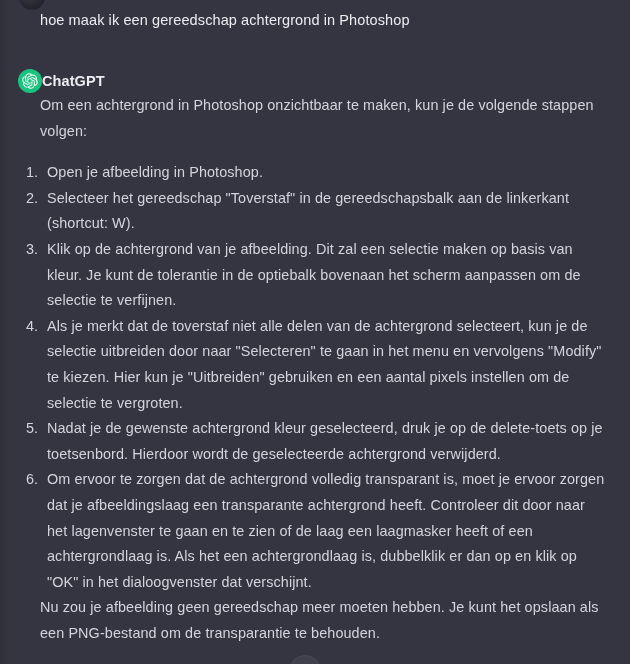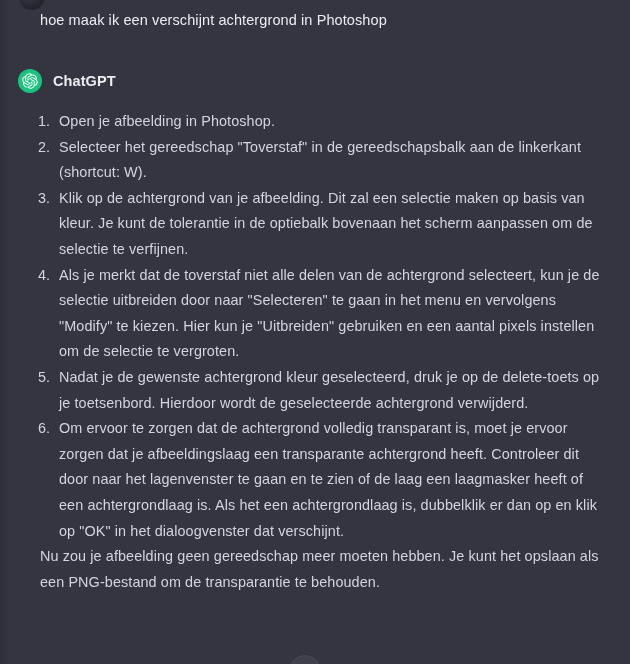--- a/index.html
+++ b/index.html
@@ -49,21 +49,21 @@
     color:var(--heading-text);
     letter-spacing:0.1px;
   }
   
   .assistant-turn{
     padding:0 25px 0 40px;
   }
   .assistant-header{
     display:flex;
     align-items:center;
-    gap:11px;
+    gap:0;
     margin:36px 0 0 -22px; 
   }
   .assistant-avatar{
     width:24px;height:24px;
     border-radius:50%;
     background:var(--assistant-avatar-green);
     display:flex;
     align-items:center;
     justify-content:center;
     flex:0 0 auto;
@@ -86,21 +86,20 @@
   ol.steps-list{
     counter-reset:step;
     list-style:none;
     margin:16px 0 0 0;
     padding:0;
   }
   ol.steps-list li{
     counter-increment:step;
     position:relative;
     padding-left:7px;
-    margin-left:12px;
   }
   ol.steps-list li::before{
     content:counter(step) ".";
     position:absolute;
     left:-14px;
     color:var(--text);
   }
   .outro-paragraph{margin-top:15px;}
   
   .scroll-button{
@@ -114,36 +113,37 @@
   }
 </style>
 </head>
 <body>
 
 <div id="app">
   <div class="left-edge"></div>
 
   <div class="user-turn">
     <div class="user-avatar"></div>
-    <div class="user-message">hoe maak ik een verschijnt achtergrond in Photoshop</div>
+    <div class="user-message">hoe maak ik een gereedschap achtergrond in Photoshop</div>
   </div>
 
   <div class="assistant-turn">
     <div class="assistant-header">
       <div class="assistant-avatar">
         <span style="display:flex;">
           <svg viewBox="0 0 41 41" fill="#ffffff" xmlns="http://www.w3.org/2000/svg" aria-hidden="true">
             <path d="M37.532 16.87a9.963 9.963 0 0 0-.856-8.184 10.078 10.078 0 0 0-10.855-4.835A9.964 9.964 0 0 0 18.306.5a10.079 10.079 0 0 0-9.614 6.977 9.967 9.967 0 0 0-6.664 4.834 10.08 10.08 0 0 0 1.24 11.817 9.965 9.965 0 0 0 .856 8.185 10.079 10.079 0 0 0 10.855 4.835 9.965 9.965 0 0 0 7.516 3.35 10.078 10.078 0 0 0 9.617-6.981 9.967 9.967 0 0 0 6.663-4.834 10.079 10.079 0 0 0-1.243-11.813ZM22.498 37.886a7.474 7.474 0 0 1-4.799-1.735c.061-.033.168-.091.237-.134l7.964-4.6a1.294 1.294 0 0 0 .655-1.134V19.054l3.366 1.944a.12.12 0 0 1 .066.092v9.299a7.505 7.505 0 0 1-7.49 7.496ZM6.392 31.006a7.471 7.471 0 0 1-.894-5.023c.06.036.162.099.237.141l7.964 4.6a1.297 1.297 0 0 0 1.308 0l9.724-5.614v3.888a.12.12 0 0 1-.048.103l-8.051 4.649a7.504 7.504 0 0 1-10.24-2.744ZM4.297 13.62A7.469 7.469 0 0 1 8.2 10.333c0 .068-.004.19-.004.274v9.201a1.294 1.294 0 0 0 .654 1.132l9.723 5.614-3.366 1.944a.12.12 0 0 1-.114.01L7.04 23.856a7.504 7.504 0 0 1-2.743-10.237Zm27.658 6.437-9.724-5.615 3.367-1.943a.121.121 0 0 1 .113-.01l8.052 4.648a7.498 7.498 0 0 1-1.158 13.528v-9.476a1.293 1.293 0 0 0-.65-1.132Zm3.35-5.043c-.059-.037-.162-.099-.236-.141l-7.965-4.6a1.298 1.298 0 0 0-1.308 0l-9.723 5.614v-3.888a.12.12 0 0 1 .048-.103l8.05-4.645a7.497 7.497 0 0 1 11.135 7.763Zm-21.063 6.929-3.367-1.944a.12.12 0 0 1-.065-.092v-9.299a7.497 7.497 0 0 1 12.293-5.756c-.062.033-.169.092-.238.134l-7.964 4.6a1.294 1.294 0 0 0-.654 1.132l-.005 11.225Zm1.829-3.943 4.33-2.501 4.332 2.5v5l-4.331 2.5-4.331-2.5Z"></path>
           </svg>
         </span>
       </div>
       <div class="assistant-name">ChatGPT</div>
     </div>
 
     <div class="assistant-body">
+      <p class="intro-paragraph">Om een achtergrond in Photoshop onzichtbaar te maken, kun je de volgende stappen volgen:</p>
 
       <ol class="steps-list">
         <li>Open je afbeelding in Photoshop.</li>
         <li>Selecteer het gereedschap "Toverstaf" in de gereedschapsbalk aan de linkerkant (shortcut: W).</li>
         <li>Klik op de achtergrond van je afbeelding. Dit zal een selectie maken op basis van kleur. Je kunt de tolerantie in de optiebalk bovenaan het scherm aanpassen om de selectie te verfijnen.</li>
         <li>Als je merkt dat de toverstaf niet alle delen van de achtergrond selecteert, kun je de selectie uitbreiden door naar "Selecteren" te gaan in het menu en vervolgens "Modify" te kiezen. Hier kun je "Uitbreiden" gebruiken en een aantal pixels instellen om de selectie te vergroten.</li>
         <li>Nadat je de gewenste achtergrond kleur geselecteerd, druk je op de delete-toets op je toetsenbord. Hierdoor wordt de geselecteerde achtergrond verwijderd.</li>
         <li>Om ervoor te zorgen dat de achtergrond volledig transparant is, moet je ervoor zorgen dat je afbeeldingslaag een transparante achtergrond heeft. Controleer dit door naar het lagenvenster te gaan en te zien of de laag een laagmasker heeft of een achtergrondlaag is. Als het een achtergrondlaag is, dubbelklik er dan op en klik op "OK" in het dialoogvenster dat verschijnt.</li>
       </ol>
 

